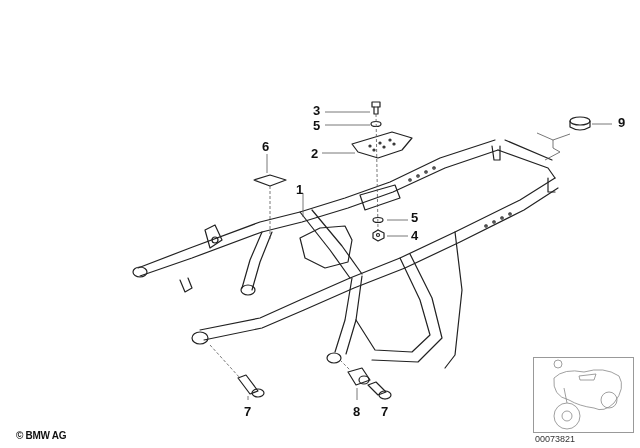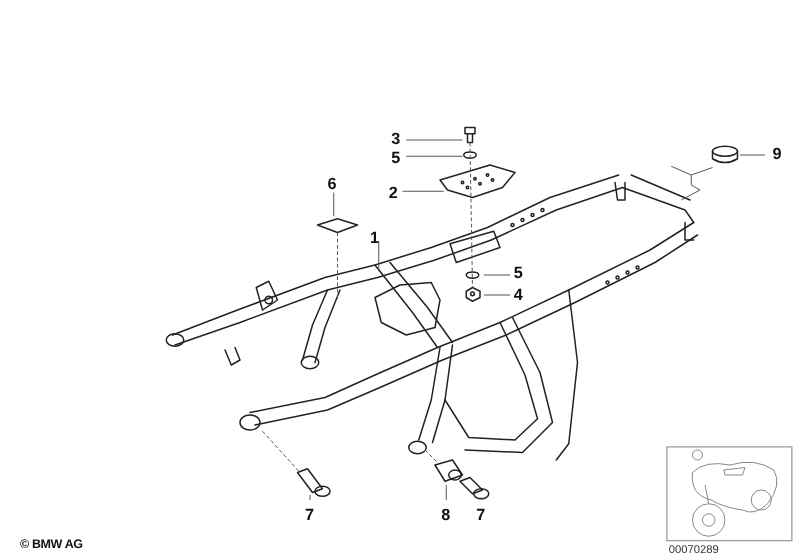--- a/index.html
+++ b/index.html
@@ -155,13 +155,13 @@
       <circle cx="24" cy="6" r="4"></circle>
       <path d="M20,20 Q30,10 50,14 Q70,8 85,18 Q92,30 80,45 Q70,55 60,50 Q45,48 35,42 Q18,38 20,20 Z"></path>
       <path d="M45,18 L62,16 L60,22 L46,22 Z"></path>
       <circle cx="33" cy="58" r="13"></circle>
       <circle cx="33" cy="58" r="5"></circle>
       <path d="M33,45 L30,30"></path>
       <circle cx="75" cy="42" r="8"></circle>
     </g>
   </svg>
 </div>
-<div class="docnum">00070289</div>
+<div class="docnum">00073821</div>
 
 </body></html>

